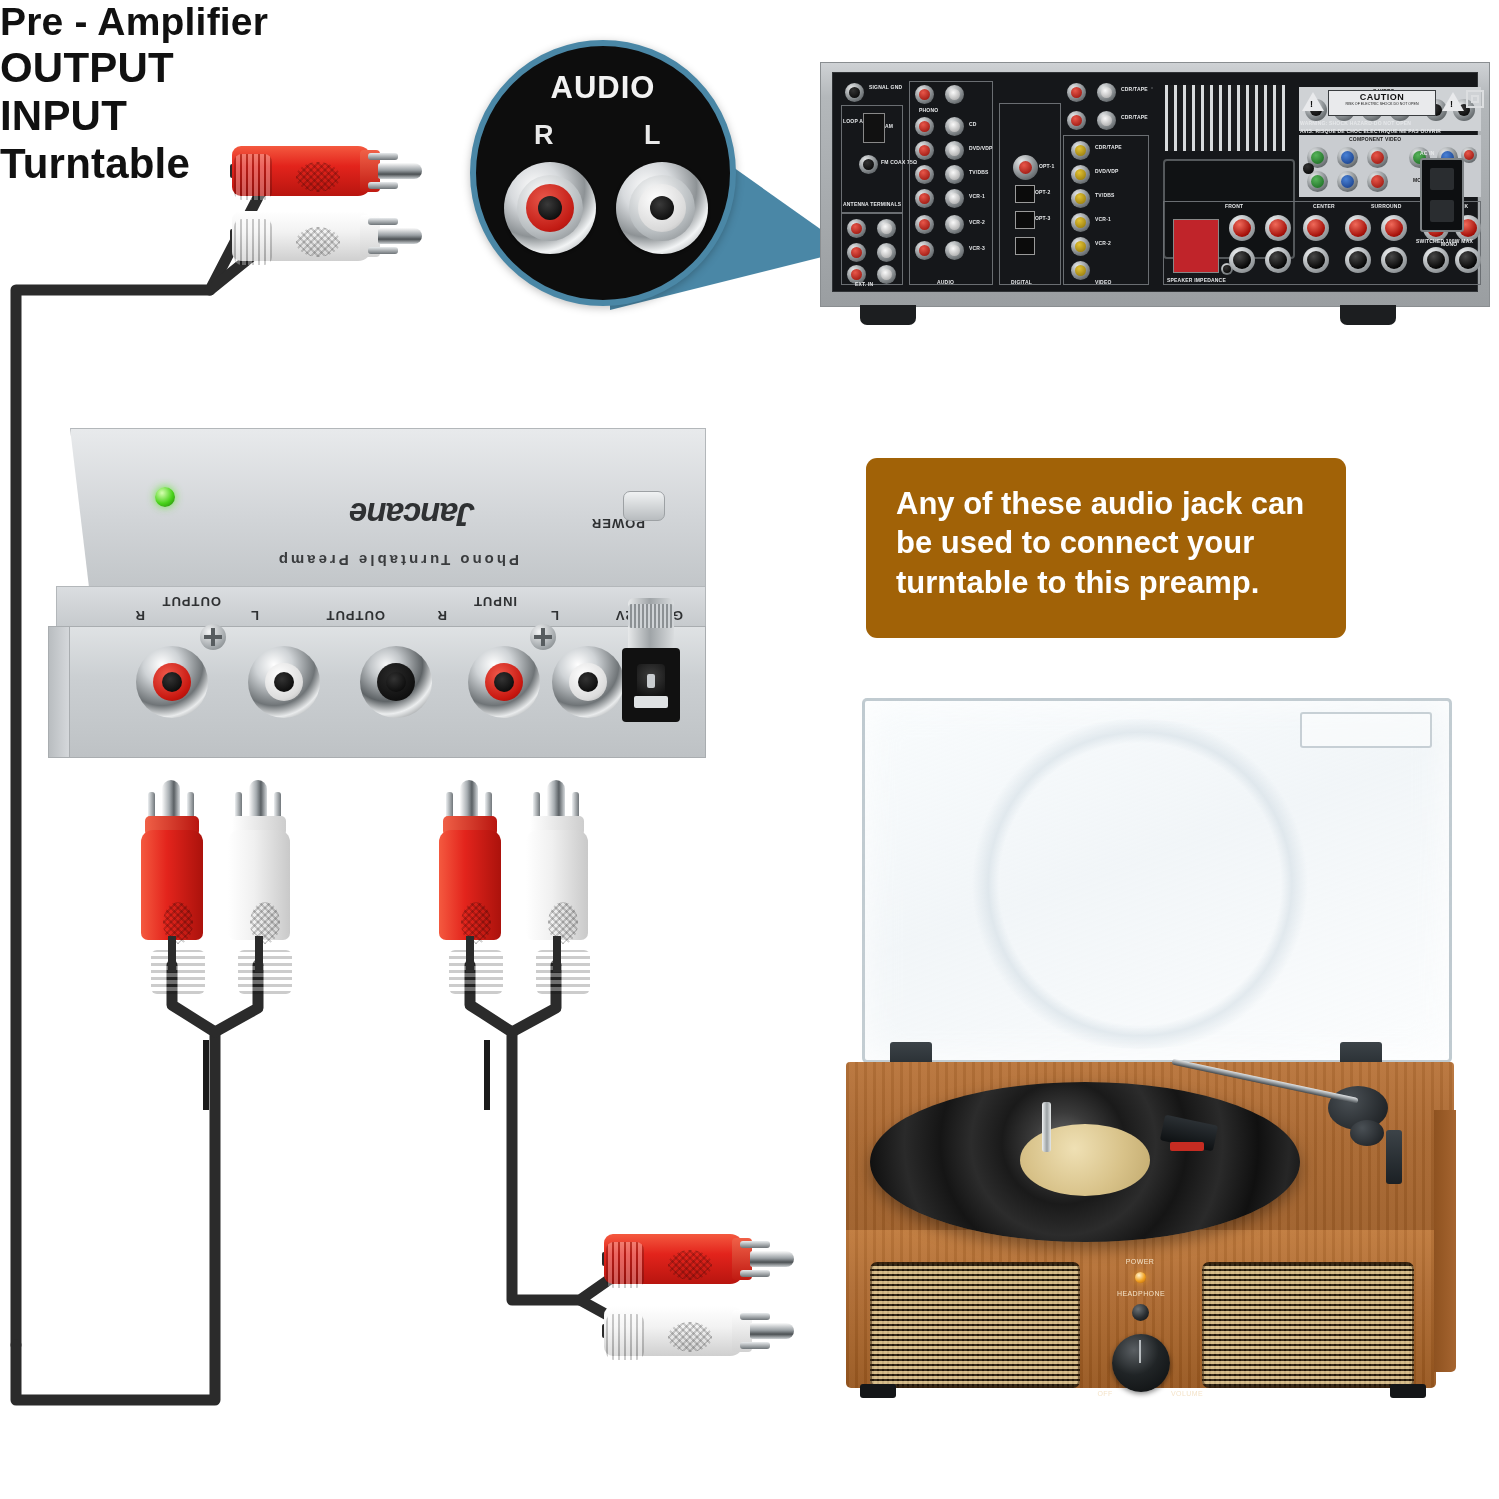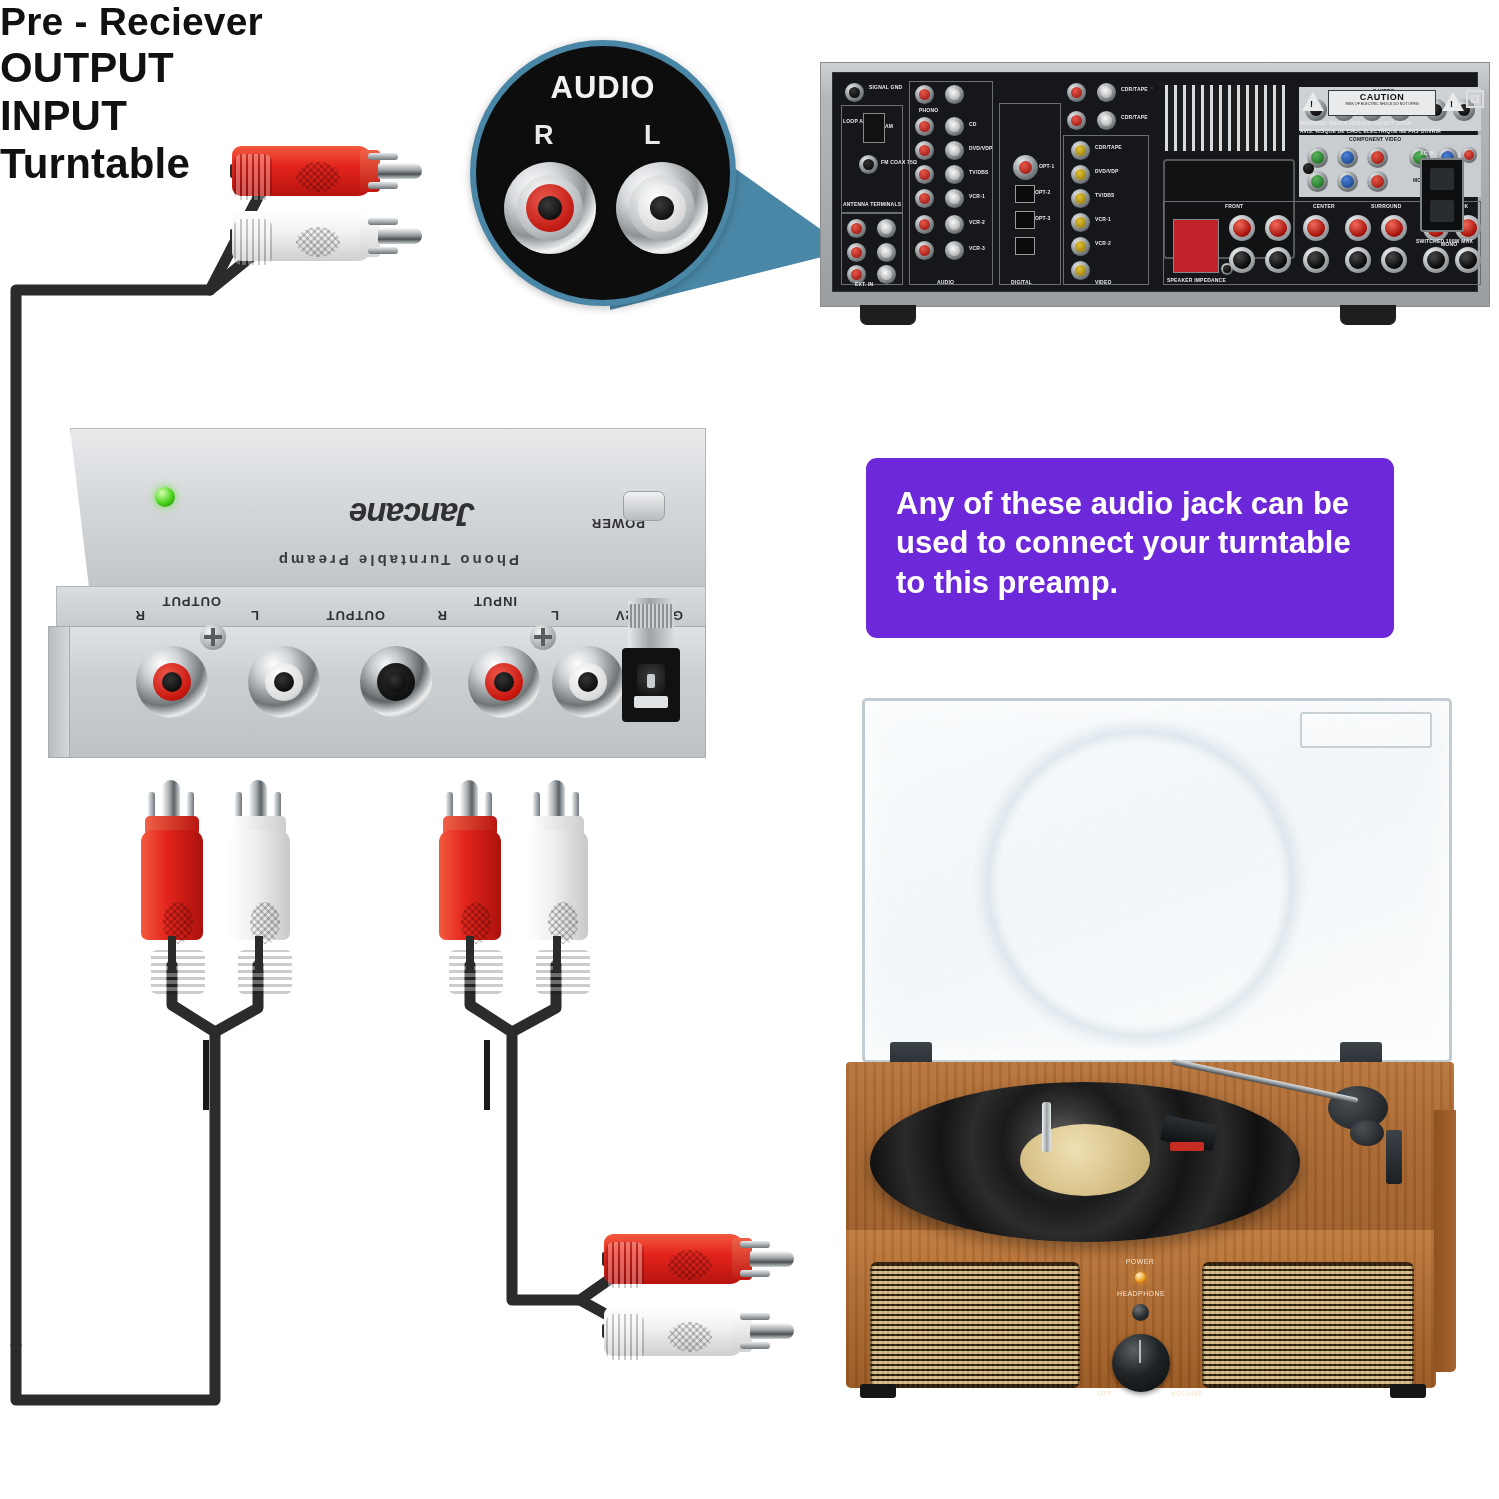--- a/index.html
+++ b/index.html
@@ -530,21 +530,21 @@
 
     <div class="acinlet" style="left:600px;top:96px;width:44px;height:74px;">
       <div class="ah" style="left:8px;top:8px;width:24px;height:22px;"></div>
       <div class="ah" style="left:8px;top:40px;width:24px;height:22px;"></div>
     </div>
     <div class="mini" style="left:600px;top:88px;">AC IN</div>
     <div class="mini" style="left:596px;top:176px;">SWITCHED 100W MAX</div>
   </div>
 
 
-  <div class="caption" style="left:232px;top:382px;font-size:39px;">Pre - Reciever</div>
+  <div class="caption" style="left:232px;top:382px;font-size:39px;">Pre - Amplifier</div>
 
   <div class="preamp" style="left:48px;top:428px;width:660px;height:330px;">
 
     <div class="pa-top" style="left:22px;top:0;width:636px;height:160px;
          clip-path:polygon(3% 100%, 0 0, 100% 0, 100% 100%);">
       <div class="rot180" style="position:absolute;left:0;top:0;width:636px;height:160px;">
         <div class="pa-brand" style="left:232px;top:56px;">Jancane</div>
         <div class="pa-model" style="left:188px;top:20px;">Phono Turntable Preamp</div>
         <div class="pa-lbl" style="left:62px;top:58px;">POWER</div>
       </div>
@@ -595,21 +595,21 @@
     <div class="gnd" style="left:580px;top:170px;">
       <div class="knurl"></div>
     </div>
     <div class="dcjack" style="left:574px;top:220px;">
       <div class="dchole"></div>
       <div class="dcpin"></div>
       <div class="dcb"></div>
     </div>
   </div>
 
-  <div class="infobox" style="left:866px;top:458px;width:528px;height:180px;background:#6d28d9;">Any of these audio jack can be used to connect your turntable to this preamp.</div>
+  <div class="infobox" style="left:866px;top:458px;width:480px;height:180px;background:#a16207;">Any of these audio jack can be used to connect your turntable to this preamp.</div>
 
   <div class="rca-v red" style="left:135px;top:778px;">
     <div class="vpin"></div>
     <div class="vfing" style="left:13px;"></div>
     <div class="vfing" style="left:52px;"></div>
     <div class="vcollar"></div>
     <div class="vbody">
       <div class="vpad"></div>
       <div class="vgrip"></div>
     </div>

